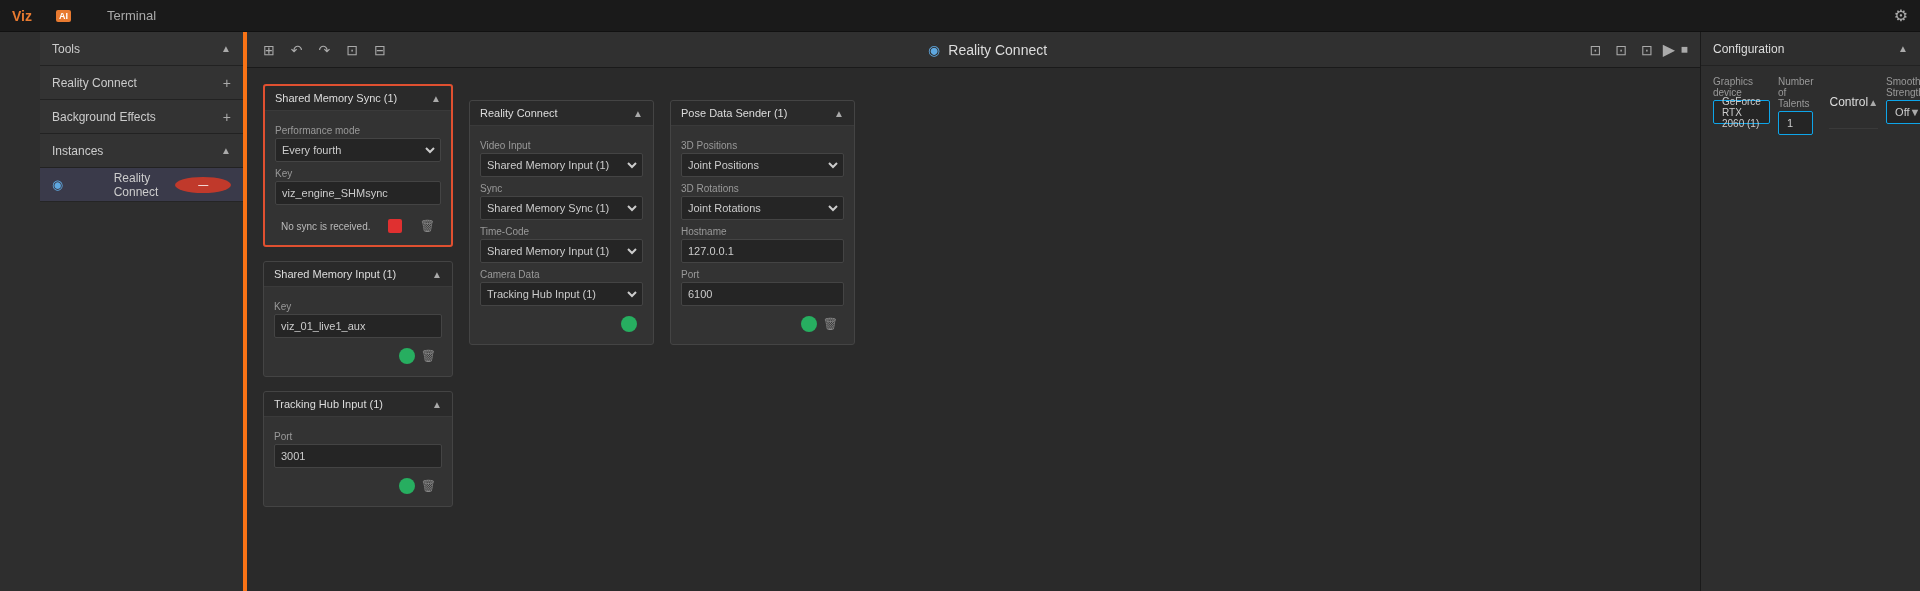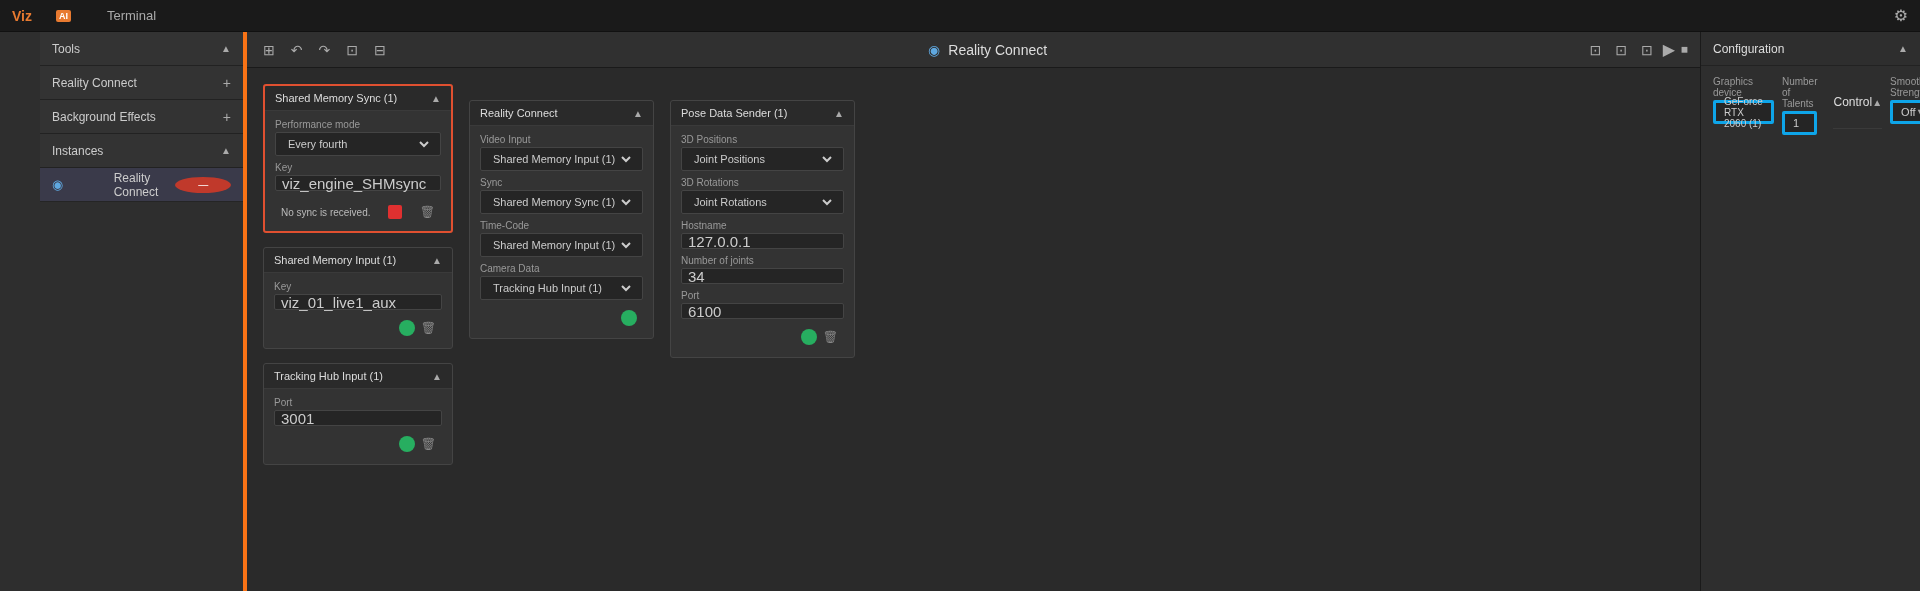--- a/index.html
+++ b/index.html
@@ -226,32 +226,33 @@
     .node-card-header .collapse-btn {
       color: #aaa;
       cursor: pointer;
       font-size: 10px;
     }
     .node-card-body {
       padding: 8px 10px;
       display: flex;
       flex-direction: column;
       gap: 6px;
+      margin-top: 6px;
     }
     .field-label {
       font-size: 10px;
       color: #999;
       margin-bottom: 2px;
     }
     .field-input {
       background: #252525;
       border: 1px solid #444;
       color: #ccc;
       font-size: 11px;
-      padding: 3px 8px;
+      padding: 3px 2px;
       width: 100%;
       border-radius: 2px;
       display: flex;
       align-items: center;
       justify-content: space-between;
       height: 24px;
     }
     .field-input select {
       background: transparent;
       border: none;
@@ -261,25 +262,25 @@
       outline: none;
       cursor: pointer;
     }
     .field-input select option {
       background: #333;
     }
     .field-value {
       background: #252525;
       border: 1px solid #444;
       color: #ccc;
-      font-size: 15px;
+      font-size: 11px;
       padding: 3px 6px;
       width: 100%;
       border-radius: 2px;
-      height: 16px;
+      height: 24px;
       display: flex;
       align-items: center;
     }
 
     .node-status-row {
       display: flex;
       align-items: center;
       justify-content: space-between;
       padding: 4px 6px;
       margin-top: 4px;
@@ -365,21 +366,21 @@
       flex-direction: row;
       gap: 8px;
     }
     .config-field-label {
       font-size: 10px;
       color: #999;
       margin-bottom: 2px;
     }
     .config-field-value {
       background: #252525;
-      border: 3px solid #0ea5e9;
+      border: 1px solid #0ea5e9;
       color: #ccc;
       font-size: 11px;
       padding: 3px 8px;
       width: 100%;
       border-radius: 2px;
       height: 24px;
       display: flex;
       align-items: center;
     }
     .config-divider {
@@ -612,24 +613,20 @@
                 <div class="field-label">3D Rotations</div>
                 <div class="field-input">
                   <select>
                     <option>Joint Rotations</option>
                   </select>
                 </div>
               </div>
               <div>
                 <div class="field-label">Hostname</div>
                 <div class="field-value">127.0.0.1</div>
-              </div>
-              <div>
-                <div class="field-label">Number of joints</div>
-                <div class="field-value">34</div>
               </div>
               <div>
                 <div class="field-label">Port</div>
                 <div class="field-value">6100</div>
               </div>
               <div class="icon-row">
                 <span class="status-dot-green"></span>
                 <span class="trash-icon">🗑</span>
               </div>
             </div>

